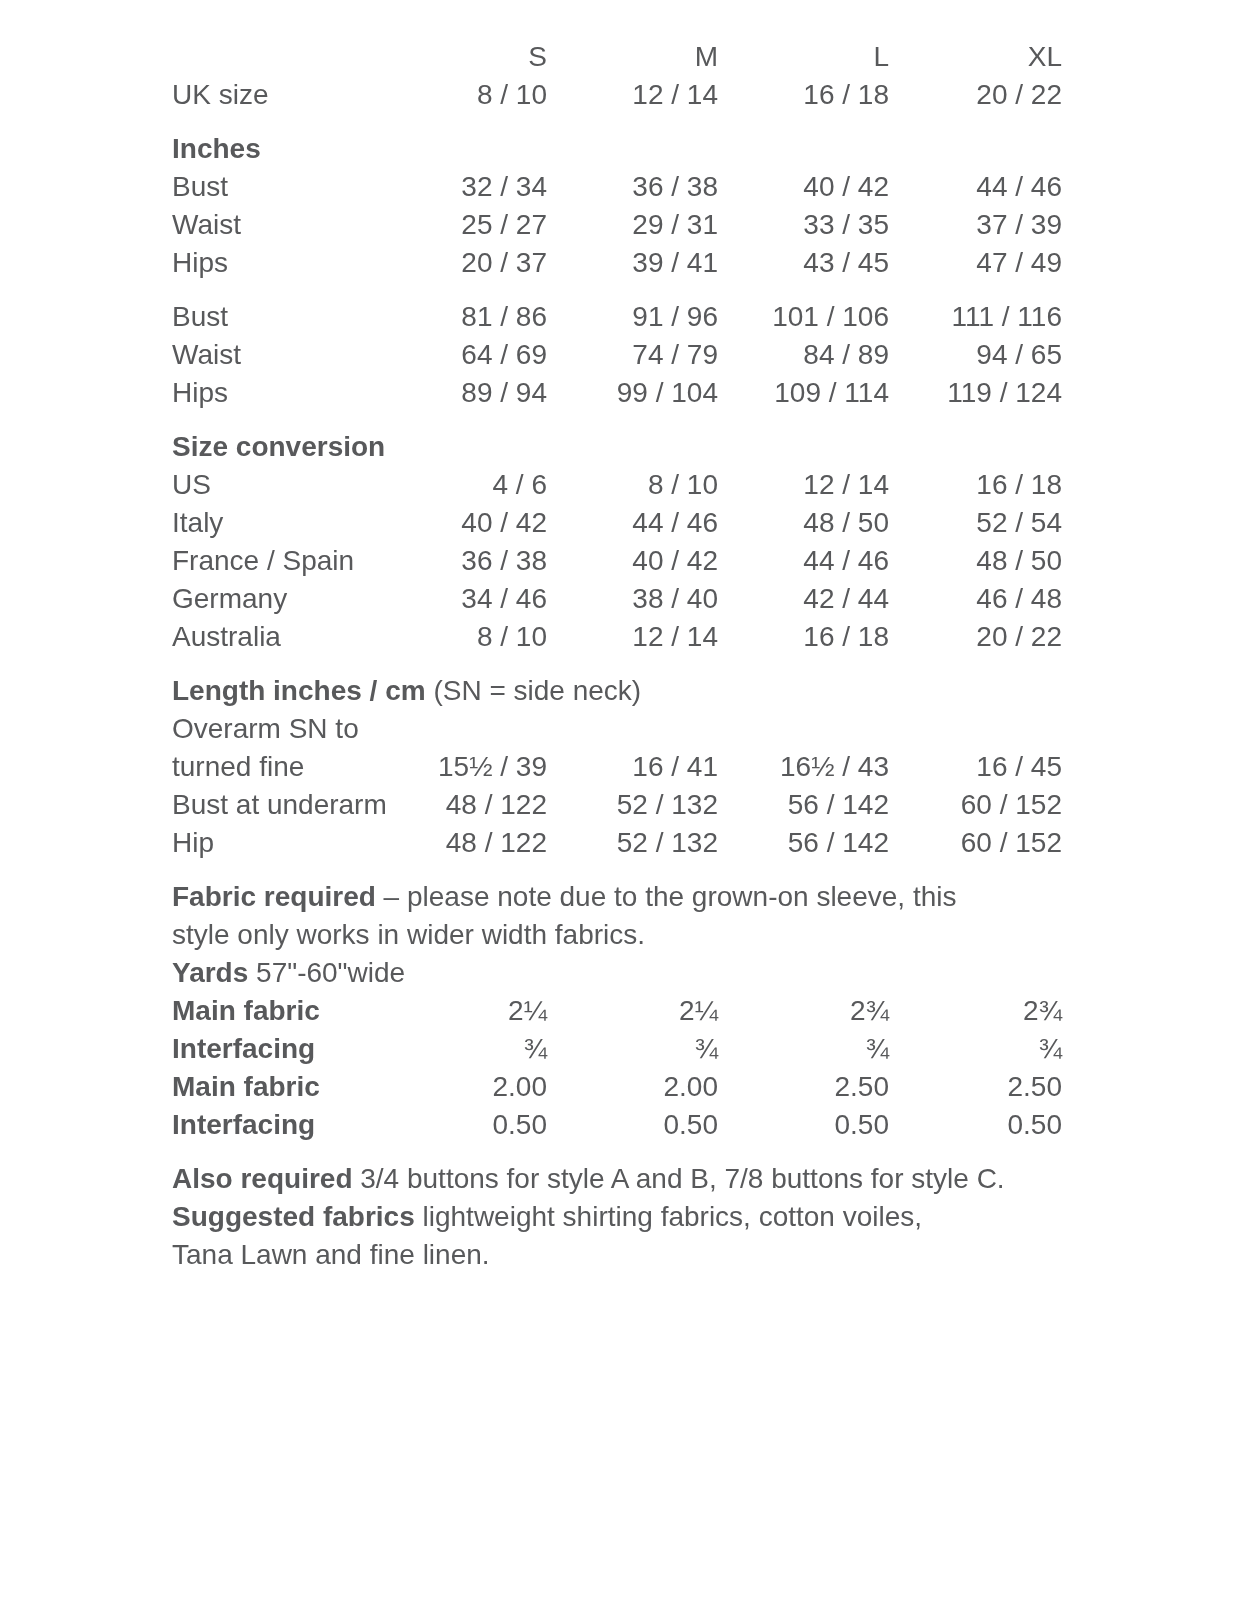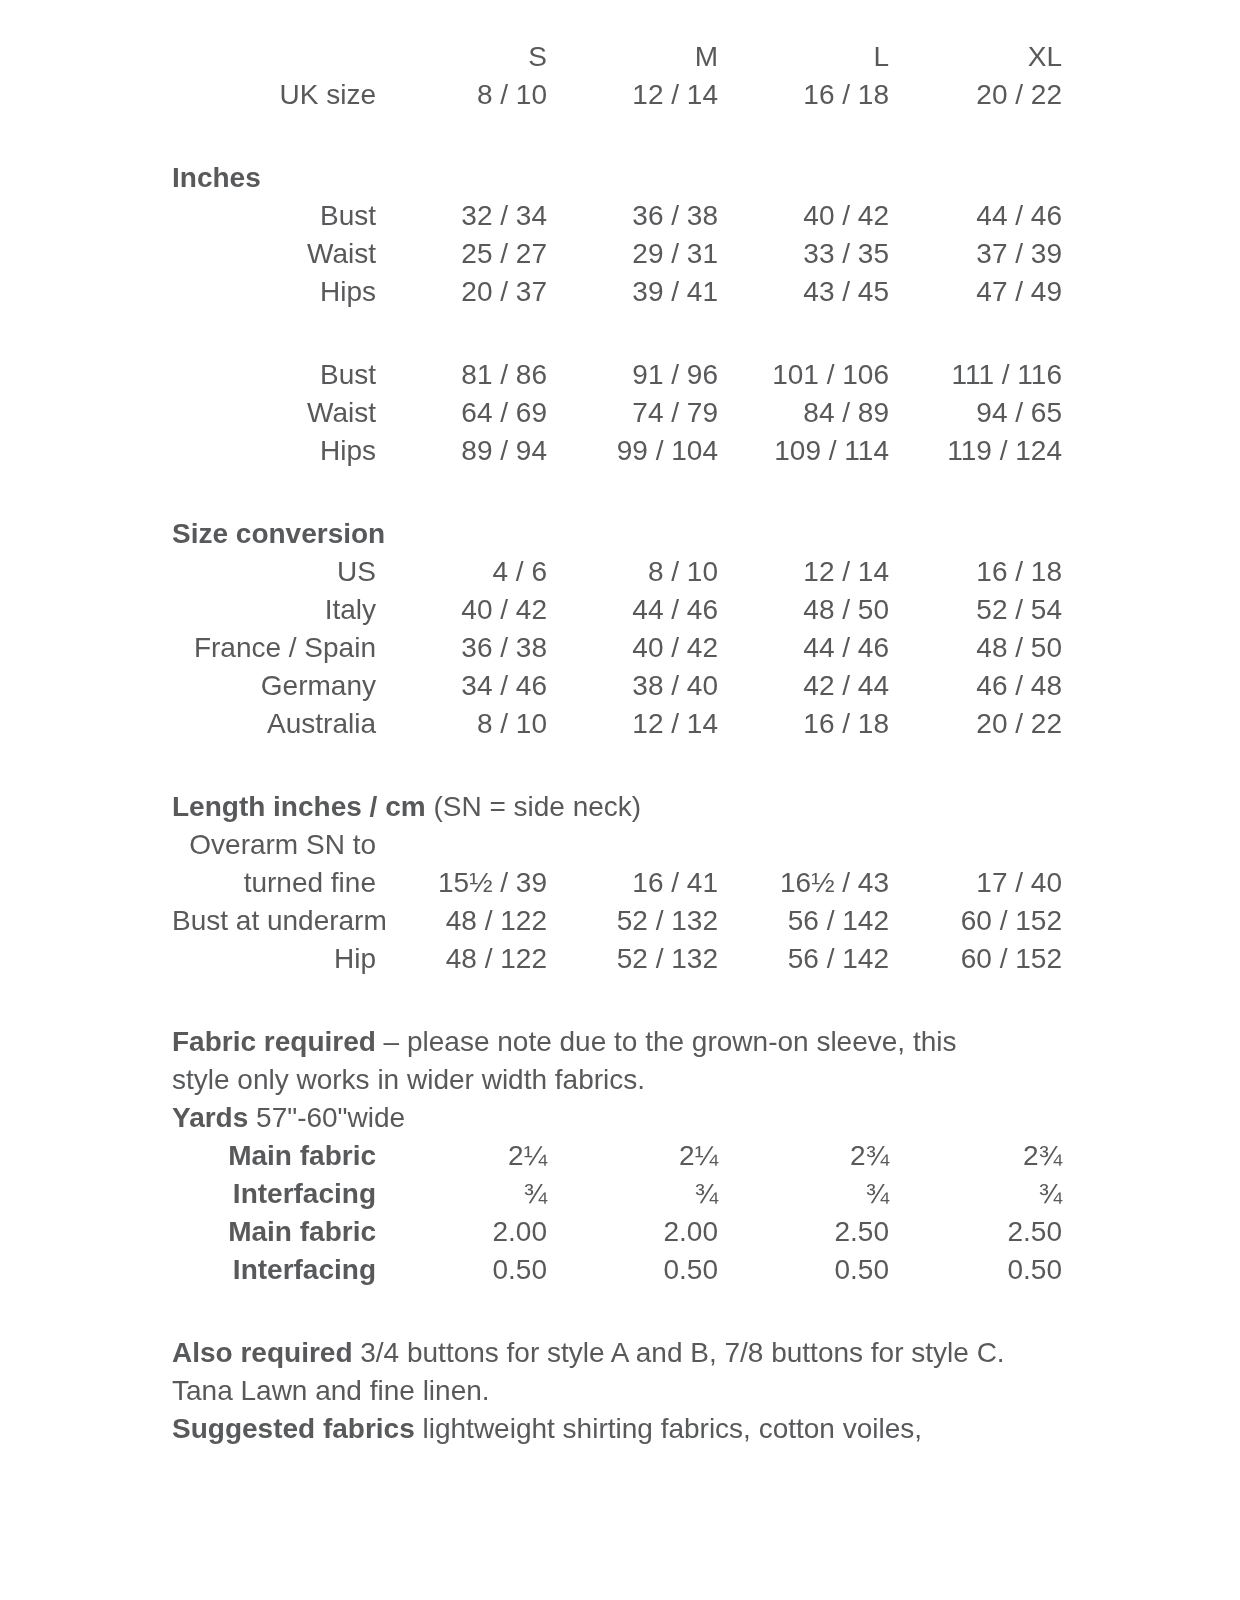--- a/index.html
+++ b/index.html
@@ -20,29 +20,29 @@
     position: absolute;
     left: 172px;
     top: 38px;
     width: 888px;
   }
   .grid-row {
     display: grid;
     grid-template-columns: 204px 171px 171px 171px 173px;
   }
   .label {
-    text-align: right;
+    text-align: left;
     white-space: nowrap;
   }
   .val {
     text-align: right;
     white-space: nowrap;
   }
   .bold { font-weight: bold; }
-  .section { margin-top: 45px; }
+  .section { margin-top: 16px; }
   .nowrap { white-space: nowrap; }
 </style>
 </head>
 <body>
 
 <div class="content">
 
   <div>
     <div class="grid-row">
       <div class="label"></div>
@@ -155,21 +155,21 @@
       <div class="val"></div>
       <div class="val"></div>
       <div class="val"></div>
       <div class="val"></div>
     </div>
     <div class="grid-row">
       <div class="label">turned fine</div>
       <div class="val">15½ / 39</div>
       <div class="val">16 / 41</div>
       <div class="val">16½ / 43</div>
-      <div class="val">17 / 40</div>
+      <div class="val">16 / 45</div>
     </div>
     <div class="grid-row">
       <div class="label">Bust at underarm</div>
       <div class="val">48 / 122</div>
       <div class="val">52 / 132</div>
       <div class="val">56 / 142</div>
       <div class="val">60 / 152</div>
     </div>
     <div class="grid-row">
       <div class="label">Hip</div>
@@ -209,17 +209,17 @@
       <div class="label bold">Interfacing</div>
       <div class="val">0.50</div>
       <div class="val">0.50</div>
       <div class="val">0.50</div>
       <div class="val">0.50</div>
     </div>
   </div>
 
   <div class="section">
     <div class="nowrap"><span class="bold">Also required</span><span> 3/4 buttons for style A and B, 7/8 buttons for style C.</span></div>
+    <div class="nowrap"><span class="bold">Suggested fabrics</span><span> lightweight shirting fabrics, cotton voiles,</span></div>
     <div class="nowrap">Tana Lawn and fine linen.</div>
-    <div class="nowrap"><span class="bold">Suggested fabrics</span><span> lightweight shirting fabrics, cotton voiles,</span></div>
   </div>
 
 </div>
 
 </body></html>

